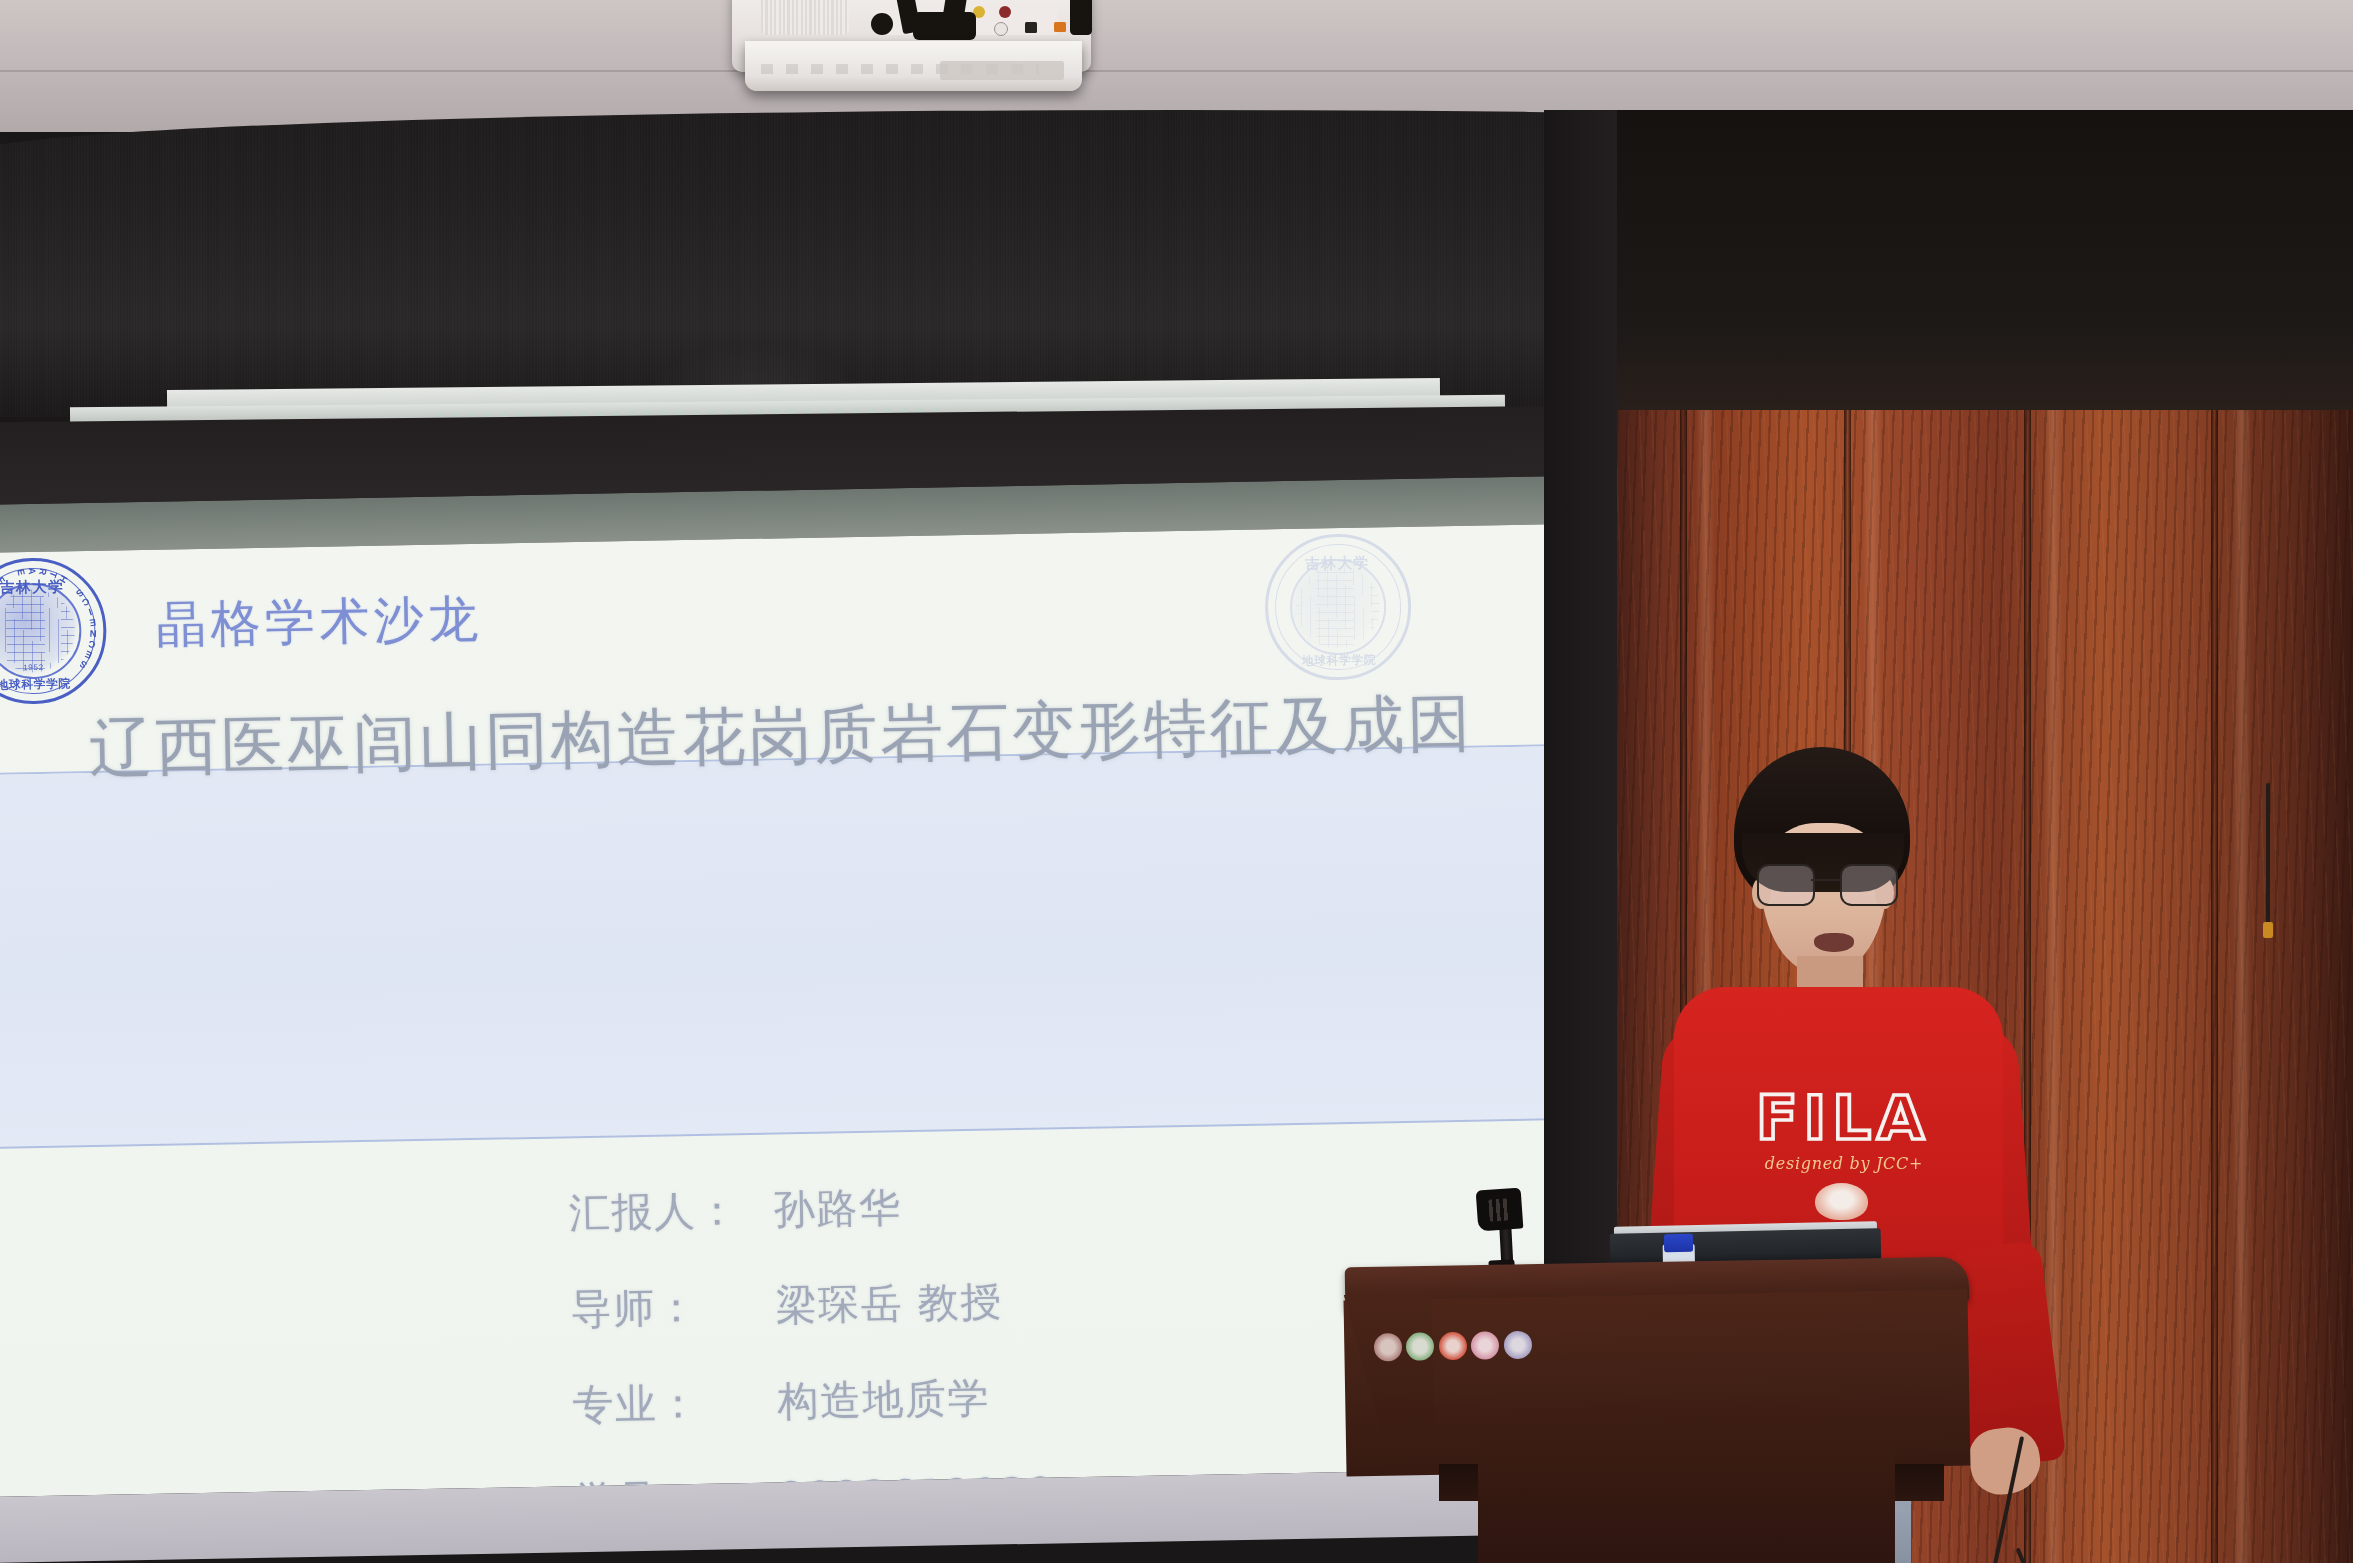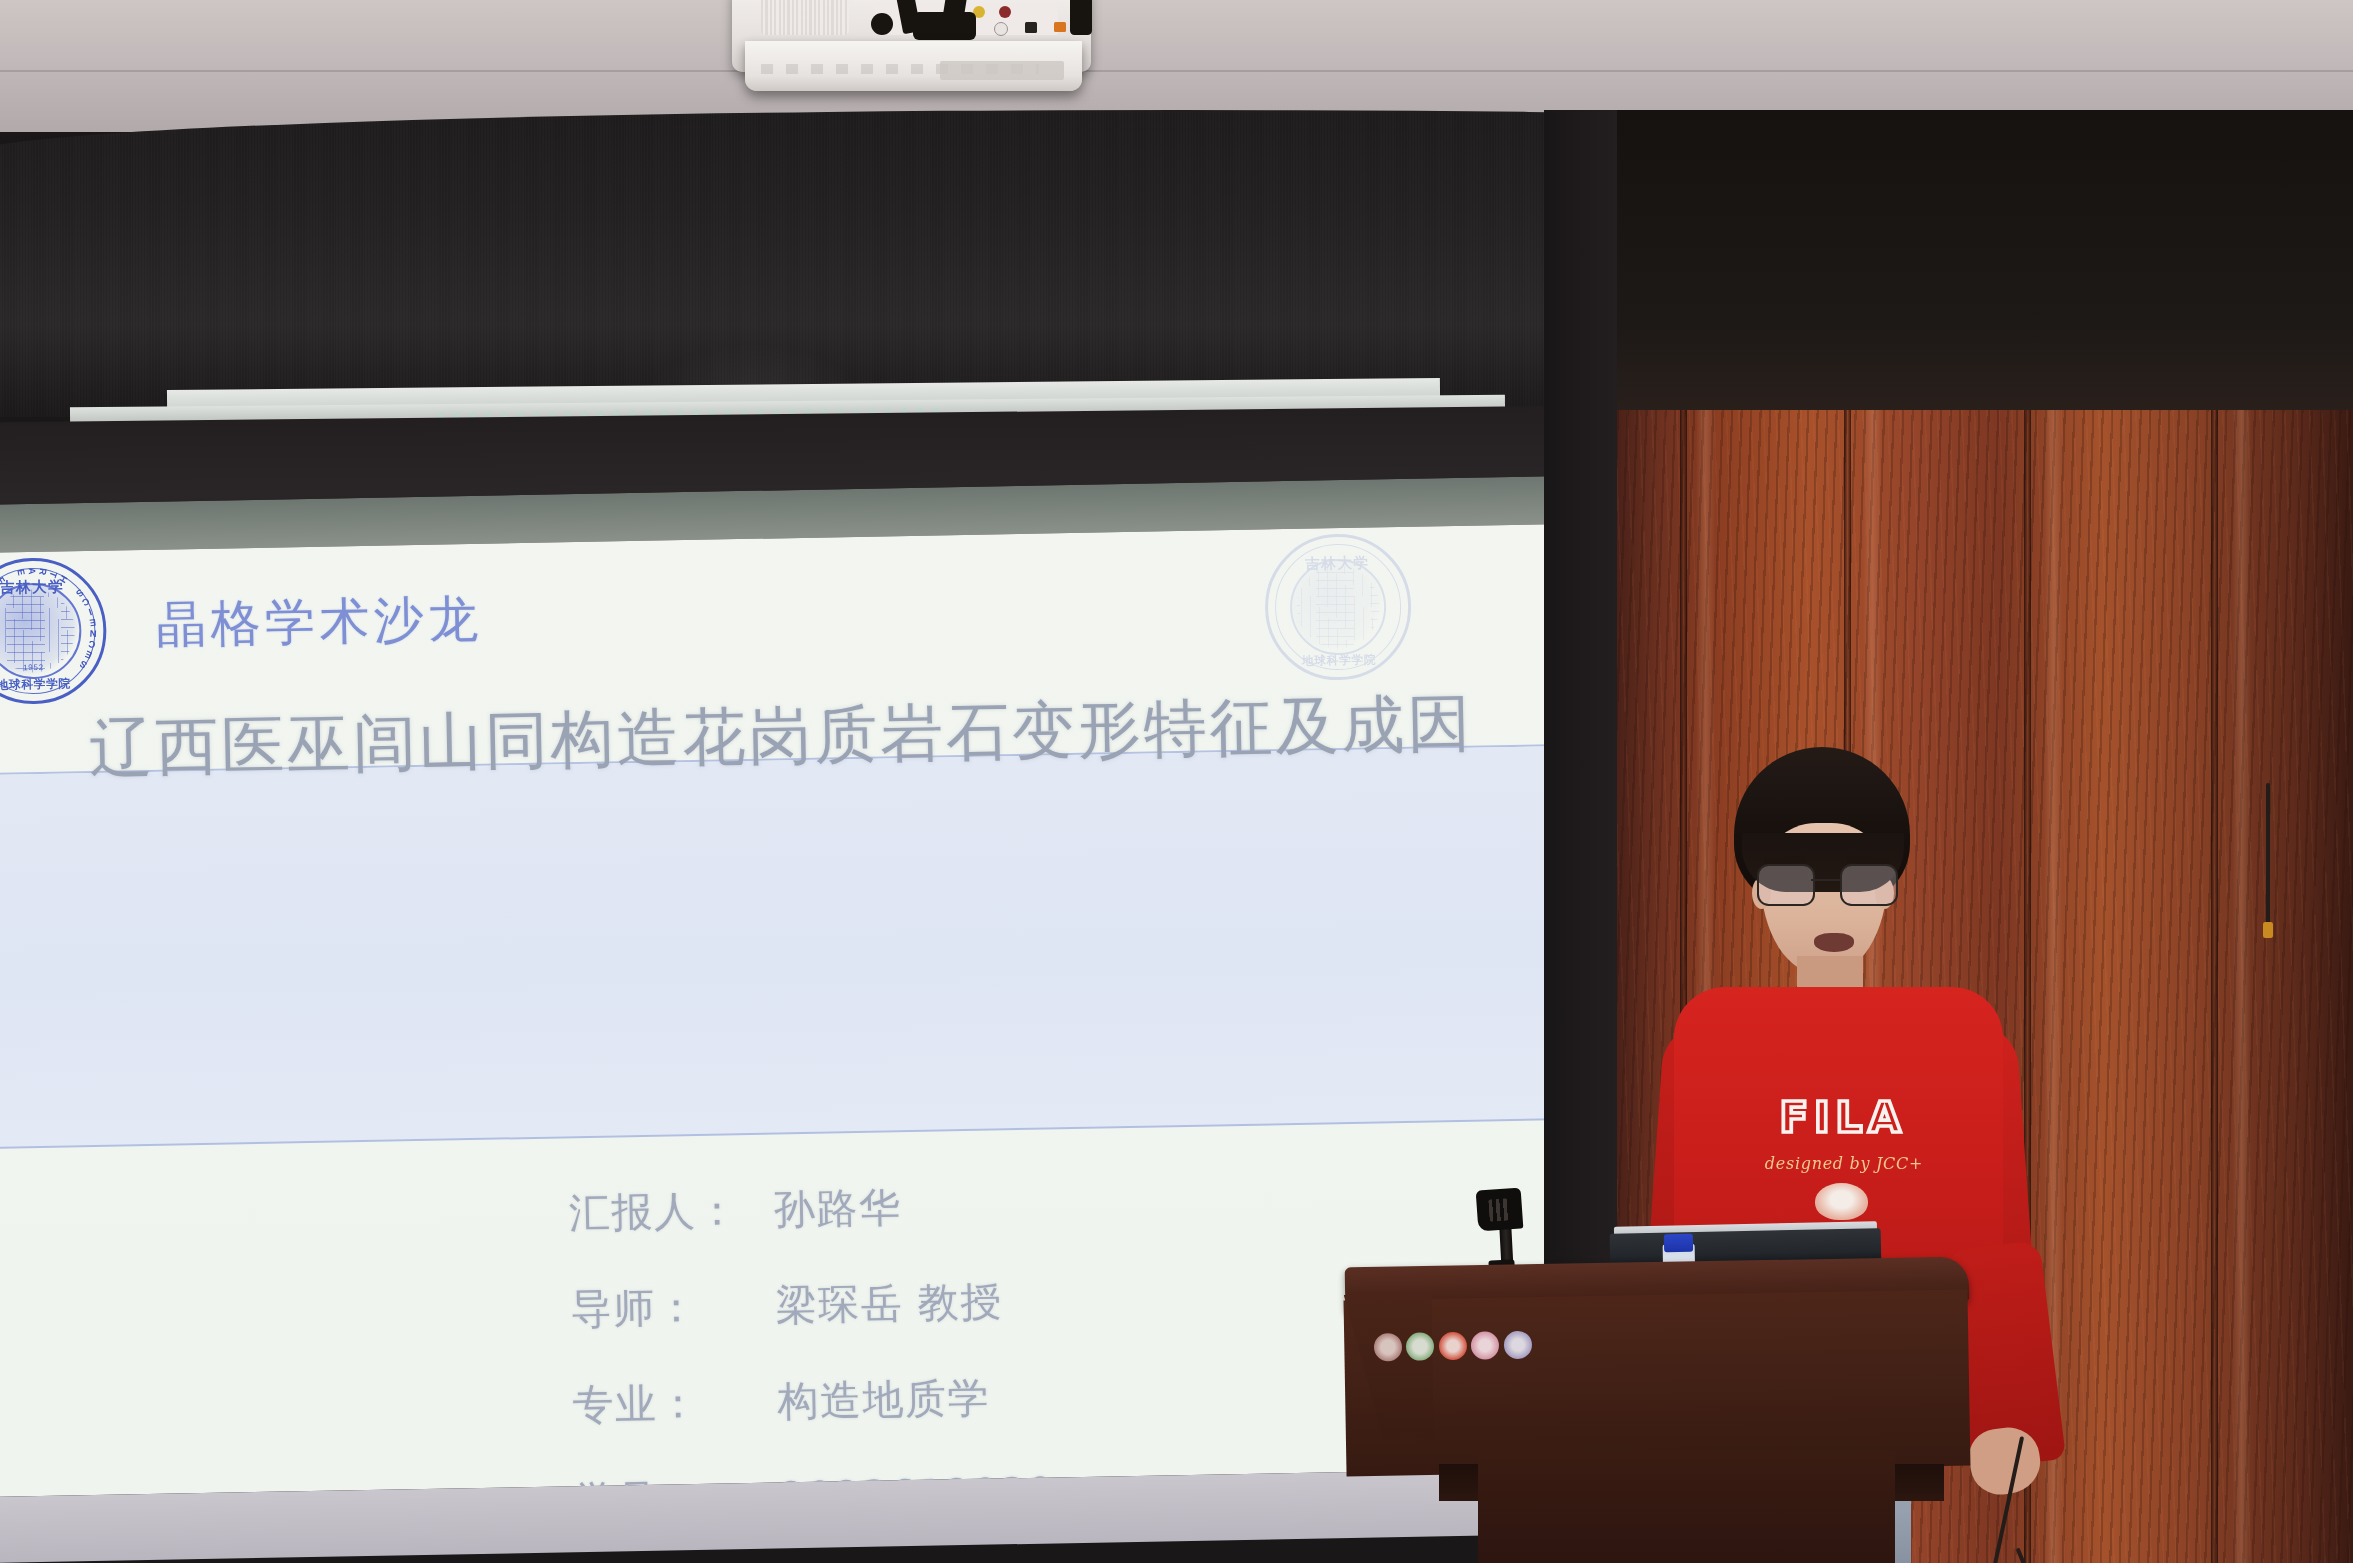--- a/index.html
+++ b/index.html
@@ -395,21 +395,21 @@
     border-radius:44px 14.6px 13px 13px;transform:rotate(4deg);
   }
   .shoulder-r{
     position:absolute;left:285px;top:278px;width:110px;height:322px;
     background:linear-gradient(180deg,#cf211d,#ab1815);
     border-radius:14.6px 44px 13px 13px;transform:rotate(-4deg);
   }
   .fila-logo{
     position:absolute;left:101px;top:335px;width:220px;height:70px;
     display:flex;align-items:center;justify-content:center;
-    font-size:42px;font-weight:bold;letter-spacing:5.9px;
+    font-size:61px;font-weight:bold;letter-spacing:5.9px;
     color:transparent;
     -webkit-text-stroke:3.7px #f6f2ef;
     font-family:"DejaVu Sans","Liberation Sans",sans-serif;
   }
   .fila-sub{
     position:absolute;left:111px;top:407px;width:202px;
     text-align:center;font-size:16px;font-style:italic;
     color:#f0c98e;letter-spacing:0.7px;
     font-family:"DejaVu Serif","Liberation Serif",serif;
   }

